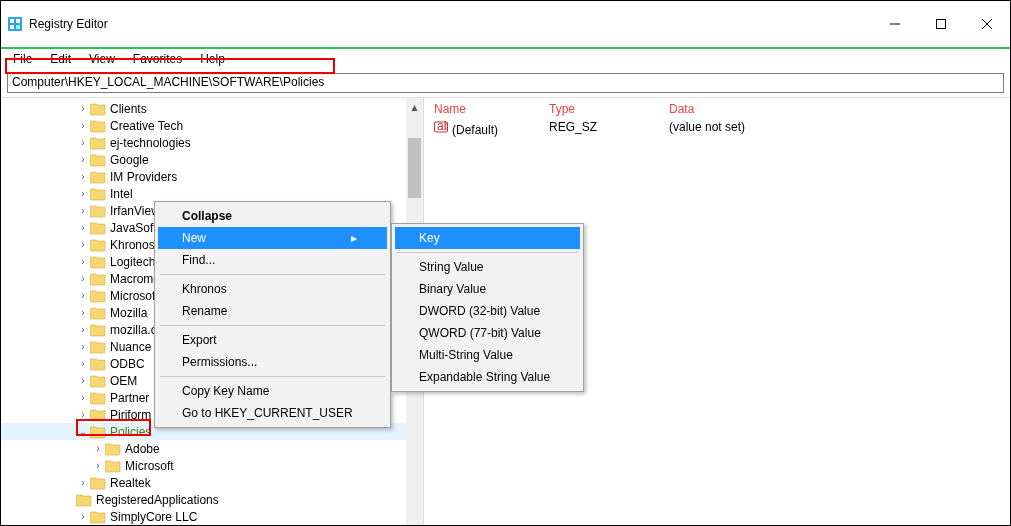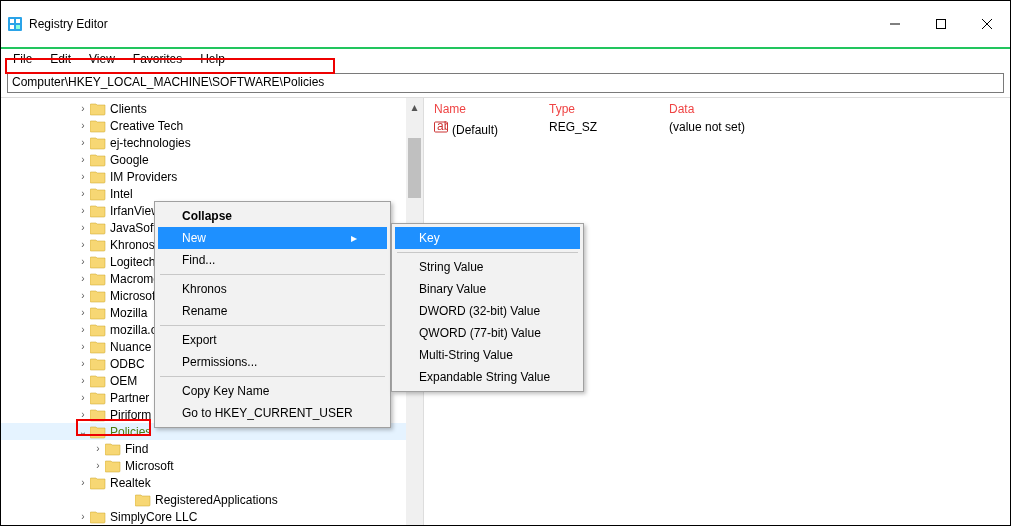--- a/index.html
+++ b/index.html
@@ -293,41 +293,41 @@
           </span>
           <span class="label">Policies</span>
         </div>
         <div class="tree-item" style="padding-left: 90px;">
           <span class="twisty">›</span>
           <span class="folder">
             <svg viewBox="0 0 16 14">
               <path d="M1 2h5l1 1h8v9a1 1 0 0 1-1 1H1a1 1 0 0 1-1-1V3a1 1 0 0 1 1-1z" fill="#f7d774" stroke="#c9a227" stroke-width="0.5"></path>
             </svg>
           </span>
-          <span class="label">Find</span>
+          <span class="label">Adobe</span>
         </div>
         <div class="tree-item" style="padding-left: 90px;">
           <span class="twisty">›</span>
           <span class="folder">
             <svg viewBox="0 0 16 14">
               <path d="M1 2h5l1 1h8v9a1 1 0 0 1-1 1H1a1 1 0 0 1-1-1V3a1 1 0 0 1 1-1z" fill="#f7d774" stroke="#c9a227" stroke-width="0.5"></path>
             </svg>
           </span>
           <span class="label">Microsoft</span>
         </div>
         <div class="tree-item" style="padding-left: 75px;">
           <span class="twisty">›</span>
           <span class="folder">
             <svg viewBox="0 0 16 14">
               <path d="M1 2h5l1 1h8v9a1 1 0 0 1-1 1H1a1 1 0 0 1-1-1V3a1 1 0 0 1 1-1z" fill="#f7d774" stroke="#c9a227" stroke-width="0.5"></path>
             </svg>
           </span>
           <span class="label">Realtek</span>
         </div>
-        <div class="tree-item" style="padding-left: 120px; text-align: center;">
+        <div class="tree-item" style="padding-left: 61px; text-align: center;">
           <span class="twisty"></span>
           <span class="folder">
             <svg viewBox="0 0 16 14">
               <path d="M1 2h5l1 1h8v9a1 1 0 0 1-1 1H1a1 1 0 0 1-1-1V3a1 1 0 0 1 1-1z" fill="#f7d774" stroke="#c9a227" stroke-width="0.5"></path>
             </svg>
           </span>
           <span class="label">RegisteredApplications</span>
         </div>
         <div class="tree-item" style="padding-left: 75px;">
           <span class="twisty">›</span>

